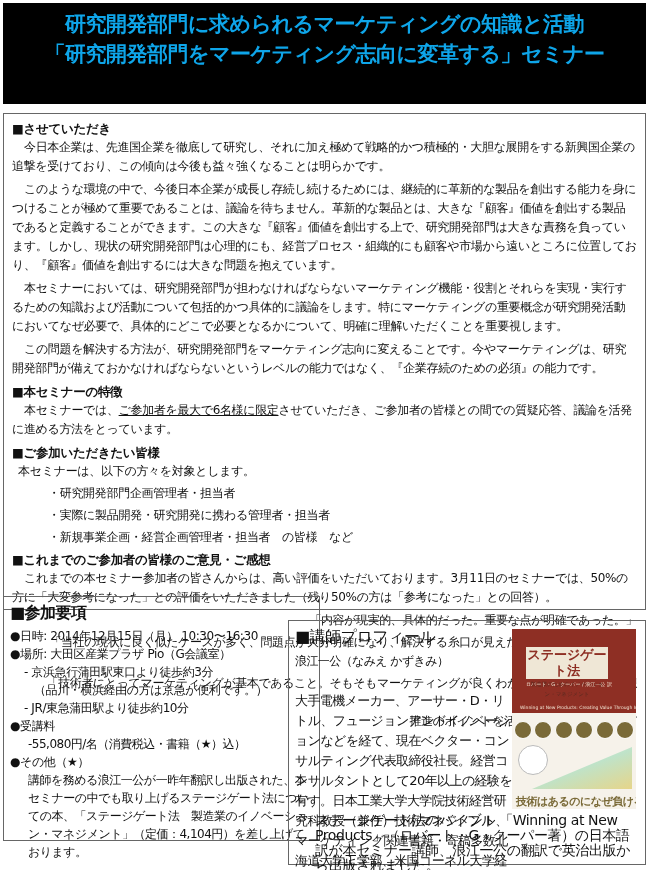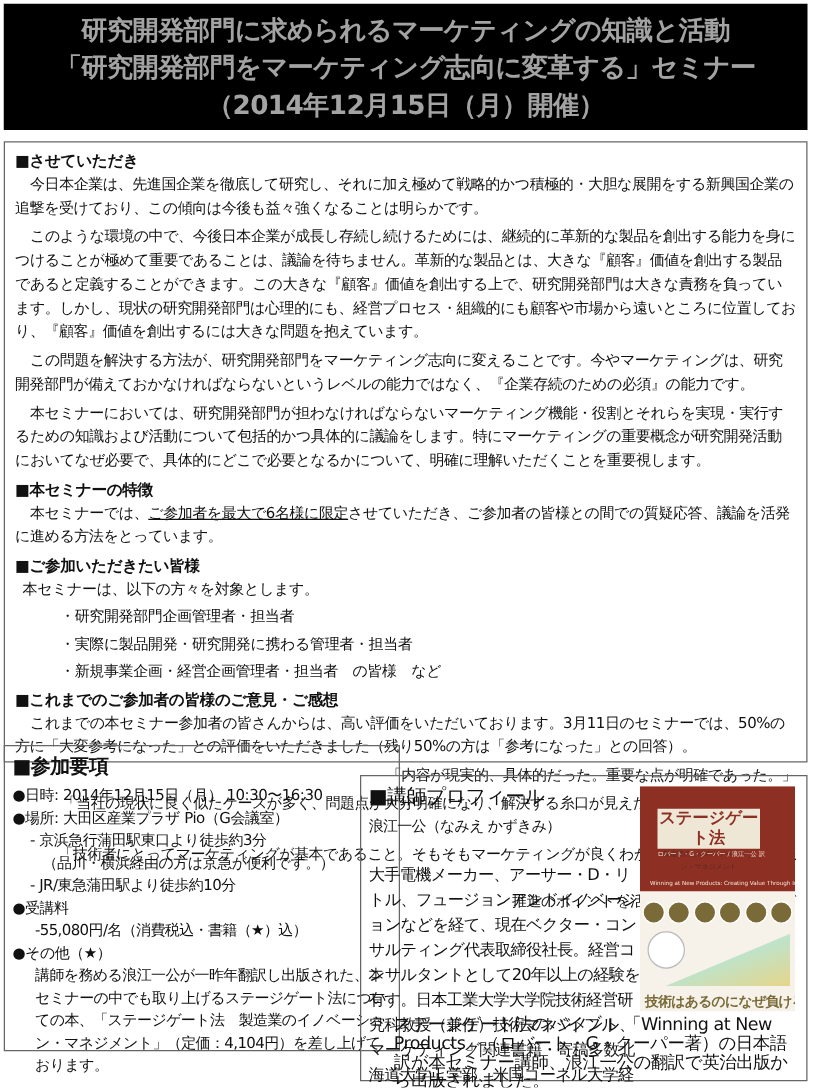--- a/index.html
+++ b/index.html
@@ -1,21 +1,21 @@
 <!DOCTYPE html>
 <html><head>
 <meta charset="utf-8">
 <style>
   * { box-sizing: border-box; margin: 0; padding: 0; }
   html, body { width: 650px; height: 870px; background: #ffffff; overflow: hidden; }
   body { font-family: "DejaVu Sans", "Liberation Sans", sans-serif; color: #111; position: relative; }
 
   .header {
     position: absolute; left: 3px; top: 3px; width: 643px; height: 101px;
-    background: #000; color: #a3a3a3; text-align: center;
+    background: #000; color: #0ea5e9; text-align: center;
     font-weight: bold; font-size: 21px; line-height: 30px; padding-top: 6px;
     letter-spacing: -0.5px;
   }
   .header div { white-space: nowrap; }
 
   .main-box {
     position: absolute; left: 3px; top: 113px; width: 643px; height: 497px;
     border: 1.5px solid #666; padding: 4px 8px 0 8px;
     font-size: 12px; line-height: 19px;
   }
@@ -70,29 +70,28 @@
   }
   .badge { position: absolute; left: 6px; top: 116px; width: 30px; height: 30px; border-radius: 50%; background: #fff; border: 1px solid #bbb; font-size: 4px; text-align: center; padding-top: 8px; color: #555; }
   .book-bottom { position: absolute; left: 4px; top: 164px; font-size: 11px; font-weight: bold; color: #7a6a38; white-space: nowrap; letter-spacing: -0.5px; }
 </style>
 </head>
 <body>
 
 <div class="header">
   <div>研究開発部門に求められるマーケティングの知識と活動</div>
   <div>「研究開発部門をマーケティング志向に変革する」セミナー</div>
-  <div>（2014年12月15日（月）開催）</div>
 </div>
 
 <div class="main-box">
   <div class="sec-title">■させていただき</div>
   <p class="para">今日本企業は、先進国企業を徹底して研究し、それに加え極めて戦略的かつ積極的・大胆な展開をする新興国企業の追撃を受けており、この傾向は今後も益々強くなることは明らかです。</p>
   <p class="para">このような環境の中で、今後日本企業が成長し存続し続けるためには、継続的に革新的な製品を創出する能力を身につけることが極めて重要であることは、議論を待ちません。革新的な製品とは、大きな『顧客』価値を創出する製品であると定義することができます。この大きな『顧客』価値を創出する上で、研究開発部門は大きな責務を負っています。しかし、現状の研究開発部門は心理的にも、経営プロセス・組織的にも顧客や市場から遠いところに位置しており、『顧客』価値を創出するには大きな問題を抱えています。</p>
+  <p class="para">本セミナーにおいては、研究開発部門が担わなければならないマーケティング機能・役割とそれらを実現・実行するための知識および活動について包括的かつ具体的に議論をします。特にマーケティングの重要概念が研究開発活動においてなぜ必要で、具体的にどこで必要となるかについて、明確に理解いただくことを重要視します。</p>
   <p class="para">この問題を解決する方法が、研究開発部門をマーケティング志向に変えることです。今やマーケティングは、研究開発部門が備えておかなければならないというレベルの能力ではなく、『企業存続のための必須』の能力です。</p>
-  <p class="para">本セミナーにおいては、研究開発部門が担わなければならないマーケティング機能・役割とそれらを実現・実行するための知識および活動について包括的かつ具体的に議論をします。特にマーケティングの重要概念が研究開発活動においてなぜ必要で、具体的にどこで必要となるかについて、明確に理解いただくことを重要視します。</p>
 
   <div class="sec-title">■本セミナーの特徴</div>
   <p class="para"><span>本セミナーでは、</span><u>ご参加者を最大で6名様に限定</u><span>させていただき、ご参加者の皆様との間での質疑応答、議論を活発に進める方法をとっています。</span></p>
 
   <div class="sec-title">■ご参加いただきたい皆様</div>
   <div class="line">本セミナーは、以下の方々を対象とします。</div>
   <div class="bullet-line">・研究開発部門企画管理者・担当者</div>
   <div class="bullet-line">・実際に製品開発・研究開発に携わる管理者・担当者</div>
   <div class="bullet-line">・新規事業企画・経営企画管理者・担当者　の皆様　など</div>
 

